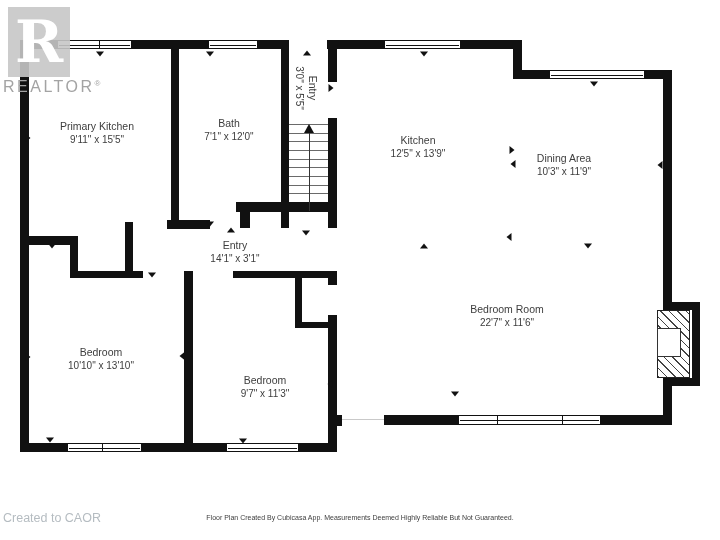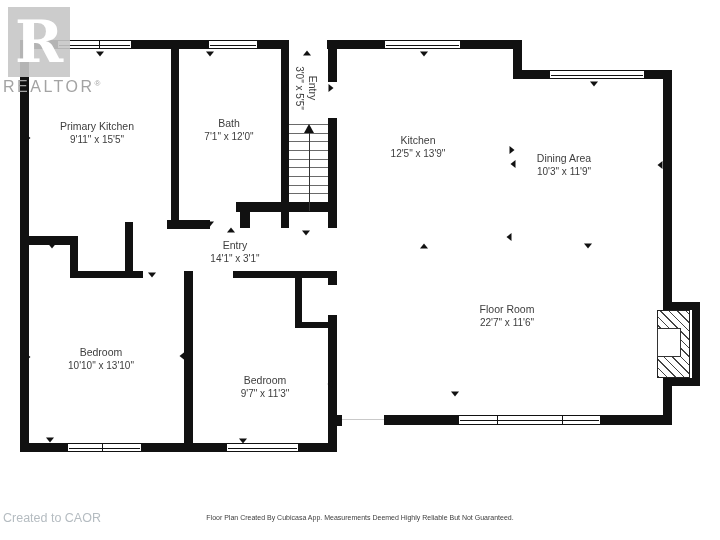--- a/index.html
+++ b/index.html
@@ -180,19 +180,19 @@
       </div>
       <div class="room" style="left: 101px; top: 359px;">
         <div class="rn">Bedroom</div>
         <div class="rd">10'10" x 13'10"</div>
       </div>
       <div class="room" style="left: 265px; top: 387px;">
         <div class="rn">Bedroom</div>
         <div class="rd">9'7" x 11'3"</div>
       </div>
       <div class="room" style="left: 507px; top: 316px;">
-        <div class="rn">Floor Room</div>
+        <div class="rn">Bedroom Room</div>
         <div class="rd">22'7" x 11'6"</div>
       </div>
     </div>
   <div id="disclaimer">Floor Plan Created By Cubicasa App. Measurements Deemed Highly Reliable But Not Guaranteed.</div>
   <div id="license">Created to CAOR</div>
 </div>
 
 </body></html>

